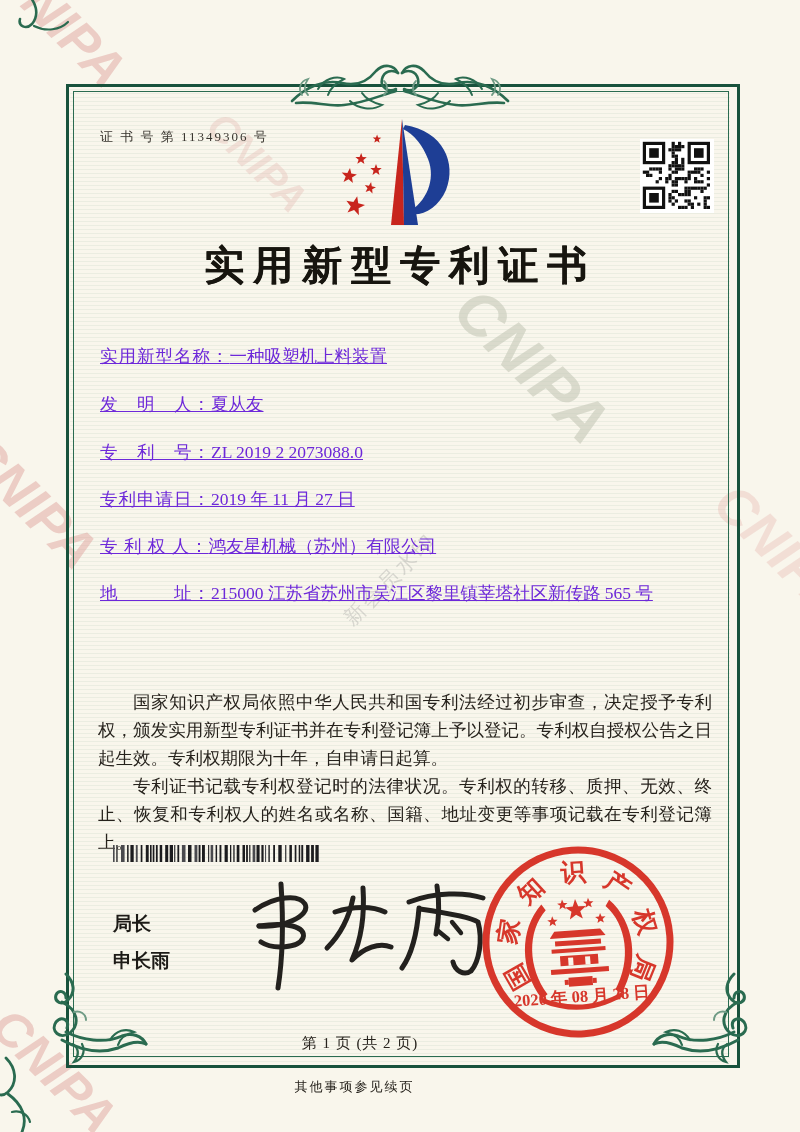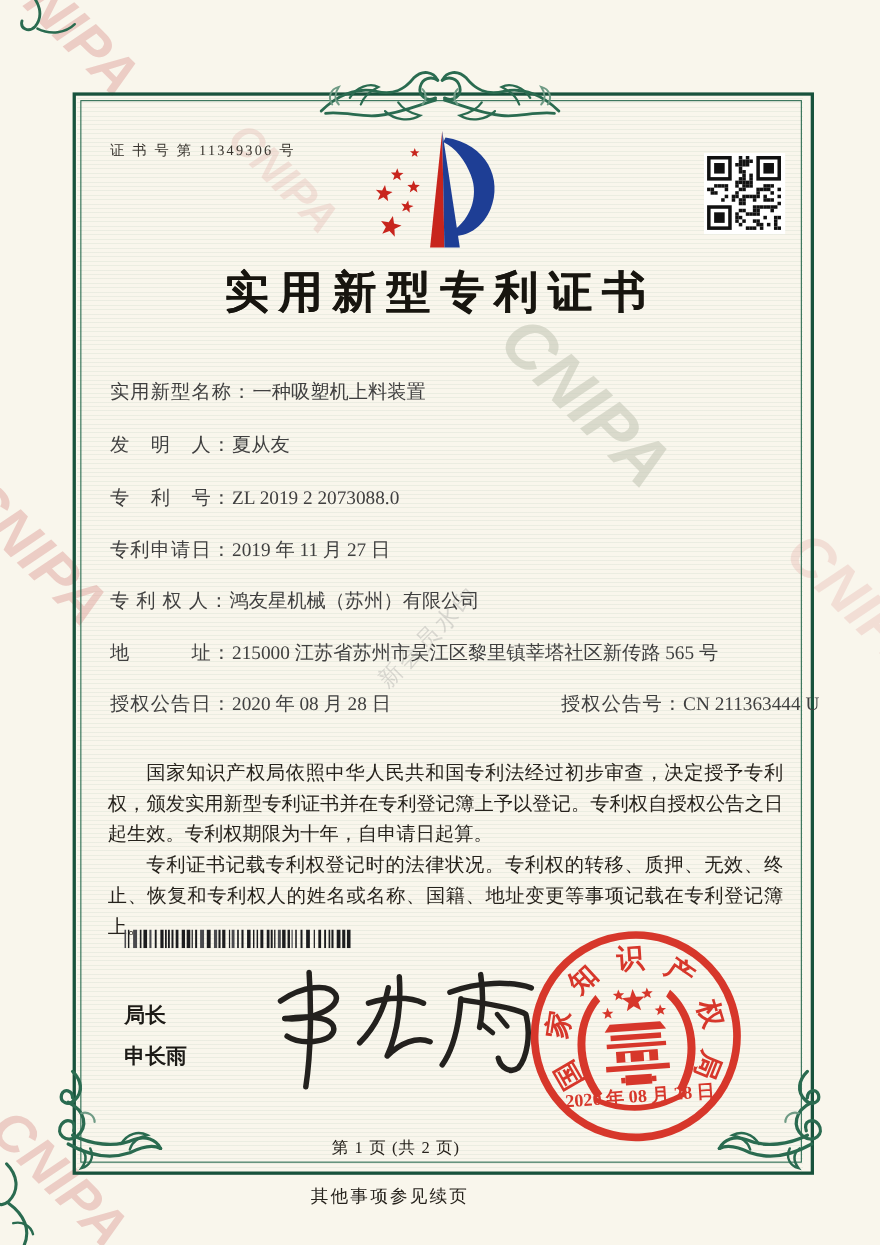--- a/index.html
+++ b/index.html
@@ -21,38 +21,38 @@
       font-family:"Liberation Serif",serif;}
   .r45{transform:rotate(45deg);}
   .rm45{transform:rotate(-45deg);}
   
   .certno{left:100px;top:128px;font-size:13px;letter-spacing:2px;color:#38342e;}
   .qr{left:640px;top:139px;}
   .logo{left:325px;top:113px;}
   .title{left:0;top:238px;width:800px;text-align:center;font-size:40px;font-weight:bold;
          letter-spacing:9px;color:#17150f;text-shadow:0.6px 0 0 #17150f;}
   
-  .row{left:100px;width:600px;font-size:17.5px;color:#404040;white-space:nowrap;}
+  .row{left:100px;width:600px;font-size:17.5px;color:#6d28d9;white-space:nowrap;text-decoration:underline;}
   .row .lab{letter-spacing:1px;}
   .grant-no{left:410px;top:0;position:absolute;white-space:nowrap;}
   
   .body-text{left:98px;top:688px;width:614px;font-size:17.5px;line-height:28px;
              text-align:justify;color:#26221c;}
   .body-text p{margin:0;text-indent:2em;}
   
   .barcode{left:113px;top:845px;}
   
   .signer{left:113px;top:905px;font-family:"Liberation Sans","DejaVu Sans",sans-serif;
           font-size:19px;color:#1d1b17;line-height:37px;font-weight:bold;}
   .sig{left:225px;top:876px;}
   
   .seal{left:480px;top:844px;transform:rotate(-4deg);}
   
   .pagefoot{left:0;top:1034px;width:720px;text-align:center;font-size:15px;color:#26221c;letter-spacing:1px;}
-  .contnote{left:0;top:1078px;width:709px;text-align:center;font-size:16px;color:#26221c;letter-spacing:2px;}
+  .contnote{left:0;top:1078px;width:709px;text-align:center;font-size:13px;color:#26221c;letter-spacing:2px;}
   svg{display:block;}
 </style>
 </head>
 <body>
 
 <div id="page">
 
   <div class="abs texture"></div>
 
   <div class="abs wm wm-pink r45" style="left:-18px;top:-8px;font-size:52px;">CNIPA</div>
@@ -260,24 +260,20 @@
   </div>
   <div class="abs row" style="top:487px;">
     <span class="lab">专利申请日：</span><span>2019 年 11 月 27 日</span>
   </div>
   <div class="abs row" style="top:534px;">
     <span class="lab">专 利 权 人：</span><span>鸿友星机械（苏州）有限公司</span>
   </div>
   <div class="abs row" style="top:581px;">
     <span class="lab">地　　　址：</span><span>215000 江苏省苏州市吴江区黎里镇莘塔社区新传路 565 号</span>
   </div>
-  <div class="abs row" style="top:627px;">
-    <span class="lab">授权公告日：</span><span>2020 年 08 月 28 日</span>
-    <span class="grant-no"><span class="lab">授权公告号：</span><span>CN 211363444 U</span></span>
-  </div>
 
   <div class="abs body-text">
     <p>国家知识产权局依照中华人民共和国专利法经过初步审查，决定授予专利权，颁发实用新型专利证书并在专利登记簿上予以登记。专利权自授权公告之日起生效。专利权期限为十年，自申请日起算。</p>
     <p>专利证书记载专利权登记时的法律状况。专利权的转移、质押、无效、终止、恢复和专利权人的姓名或名称、国籍、地址变更等事项记载在专利登记簿上。</p>
   </div>
 
   <svg id="barcode" class="abs barcode" width="206" height="17" viewBox="0 0 206 17">
       <rect x="0.0" y="0" width="1.6" height="17" fill="#4a4a4e"></rect>
       <rect x="3.3" y="0" width="1.3" height="17" fill="#1c1c1e"></rect>
       <rect x="8.0" y="0" width="3.6" height="17" fill="#4a4a4e"></rect>

